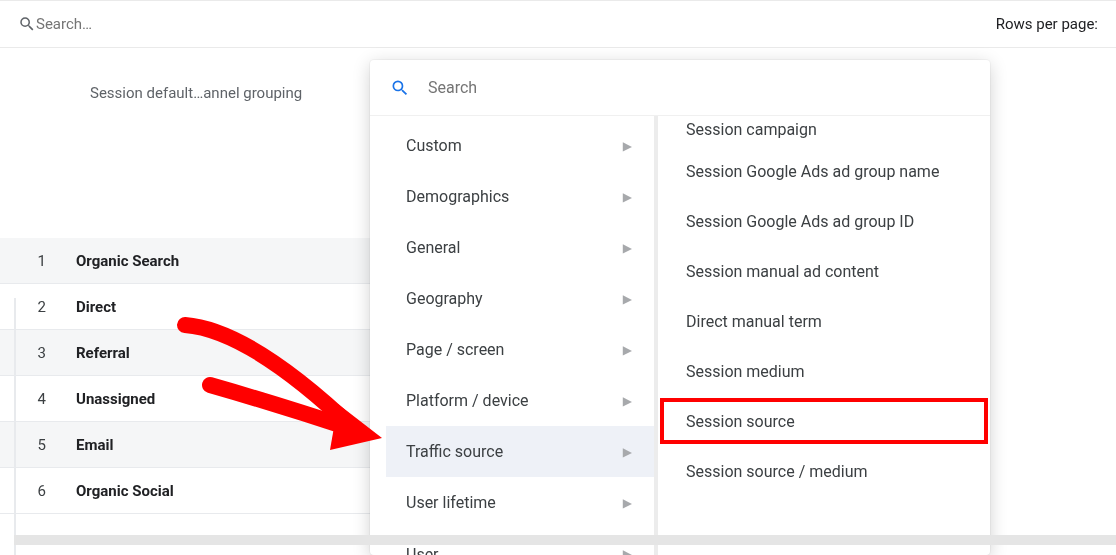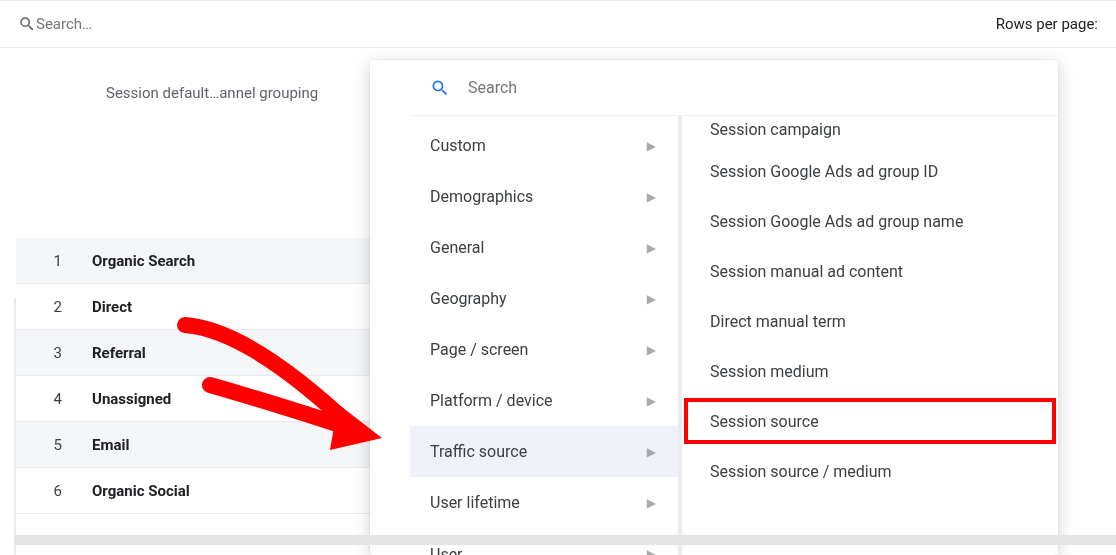--- a/index.html
+++ b/index.html
@@ -2,35 +2,35 @@
 <html><head>
   <meta charset="utf-8">
   <style>
     * { margin:0; padding:0; box-sizing:border-box; font-family:Roboto,Arial,sans-serif; -webkit-font-smoothing:antialiased; }
     body { width:1116px; height:555px; background:#fff; position:relative; overflow:hidden; color:#222; }
     .topbar { display:flex; align-items:center; height:48px; padding:0 18px; border-top:1px solid #eaeaea; border-bottom:1px solid #eaeaea; }
     .search-icon svg { width:18px; height:18px; display:block; }
     .topbar .search-input { flex:1; border:none; outline:none; font-size:15px; color:#5f6368; }
     .rows-label { font-size:15px; color:#202124; white-space:nowrap; }
     .content { display:flex; position:relative; }
-    .dim-col { width:420px; padding-top:30px;padding-left:16px; }
+    .dim-col { width:420px; padding-top:30px; }
     .dim-header { display:flex; align-items:center; padding-left:90px; padding-right:20px; height:30px; margin-bottom:130px; }
     .dim-header-label { font-size:15px; color:#5f6368; flex:1; }
     .dim-header .caret { color:#5f6368; }
     .rows { }
     .row { display:flex; align-items:center; height:46px; border-bottom:1px solid #e8eaed; }
     .row.alt { background:#f5f6f7; }
     .row .idx { width:76px; text-align:right; padding-right:30px; font-size:15px; color:#3c4043; }
     .row .name { font-size:15px; font-weight:700; color:#202124; }
     
-    .popover { position:absolute; left:370px; top:60px; width:688px; height:495px; background:#fff; box-shadow:0 4px 18px rgba(0,0,0,.18),0 0 0 1px rgba(0,0,0,.03); border-radius:4px; display:flex; flex-direction:column;padding-left:40px; }
+    .popover { position:absolute; left:370px; top:60px; width:620px; height:495px; background:#fff; box-shadow:0 4px 18px rgba(0,0,0,.18),0 0 0 1px rgba(0,0,0,.03); border-radius:4px; display:flex; flex-direction:column; }
     .popover-search { display:flex; align-items:center; height:56px; padding:0 20px; border-bottom:1px solid #f0f0f0; }
     .popover-search .search-icon-blue svg { width:20px; height:20px; display:block; }
     .popover-search input { flex:1; border:none; outline:none; font-size:16px; color:#5f6368; margin-left:18px; }
-    .popover-body { flex:1; display:flex; overflow:hidden; }
+    .popover-body { flex:1; display:flex; overflow:hidden;margin-left:16px; }
     .cat-col { width:272px; border-right:4px solid #ececec; padding-top:4px; }
     .cat-item { display:flex; align-items:center; justify-content:space-between; height:51px; padding:0 22px 0 20px; font-size:16px; color:#3c4043; cursor:pointer; }
     .cat-item.selected { background:#eef1f7; }
     .cat-item.cut { height:42px; padding-top:10px; }
     .cat-item .chev { color:#a7a9ac; font-size:12px; }
     .opt-col { flex:1; overflow:hidden; padding-top:0; position:relative; }
     .opt-cut { height:30px; display:flex; align-items:flex-end; padding:0 28px 6px; color:#3c4043; font-size:16px; border-bottom:1px solid transparent; overflow:hidden; }
     .opt-item { display:flex; align-items:center; height:50px; padding:0 28px; font-size:16px; color:#3c4043; cursor:pointer; }
     .opt-item.highlight { outline:4px solid #ff0000; outline-offset:-6px; }
     
@@ -136,22 +136,22 @@
           <span class="chev">▶</span>
         </div>
         <div class="cat-item cut">
           <span>User</span>
           <span class="chev">▶</span>
         </div>
       </div>
     <div class="opt-col" id="opts">
 
     <div class="opt-cut">Session campaign</div>
+        <div class="opt-item">Session Google Ads ad group name</div>
         <div class="opt-item">Session Google Ads ad group ID</div>
-        <div class="opt-item">Session Google Ads ad group name</div>
         <div class="opt-item">Session manual ad content</div>
         <div class="opt-item">Direct manual term</div>
         <div class="opt-item">Session medium</div>
         <div class="opt-item highlight">Session source</div>
         <div class="opt-item">Session source / medium</div>
       </div>
   </div>
 </div>
 
 <svg class="arrow-svg" viewBox="0 0 230 150">

